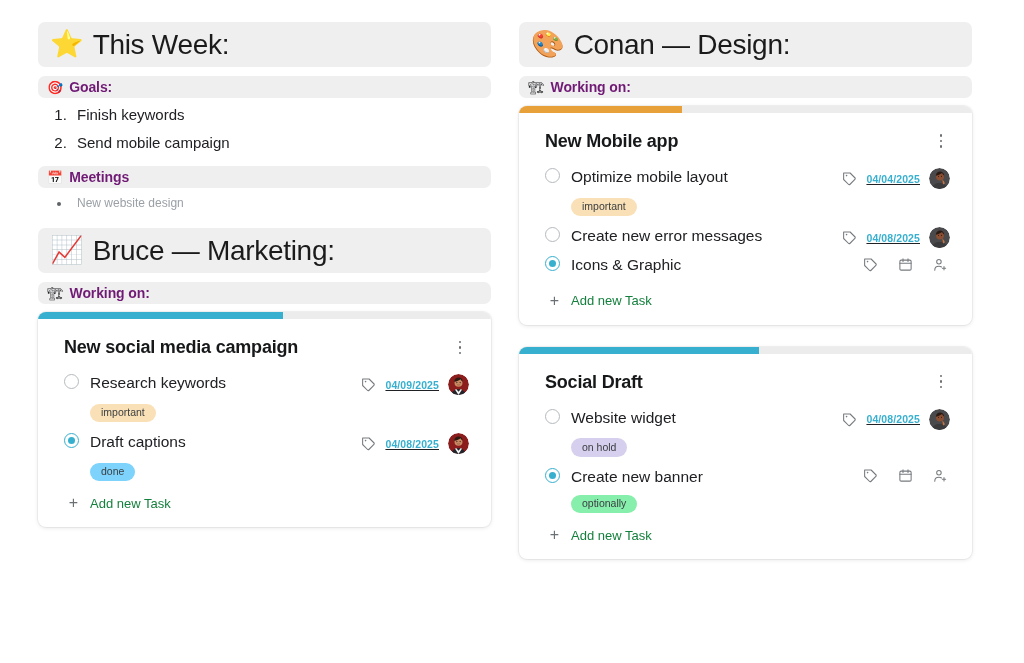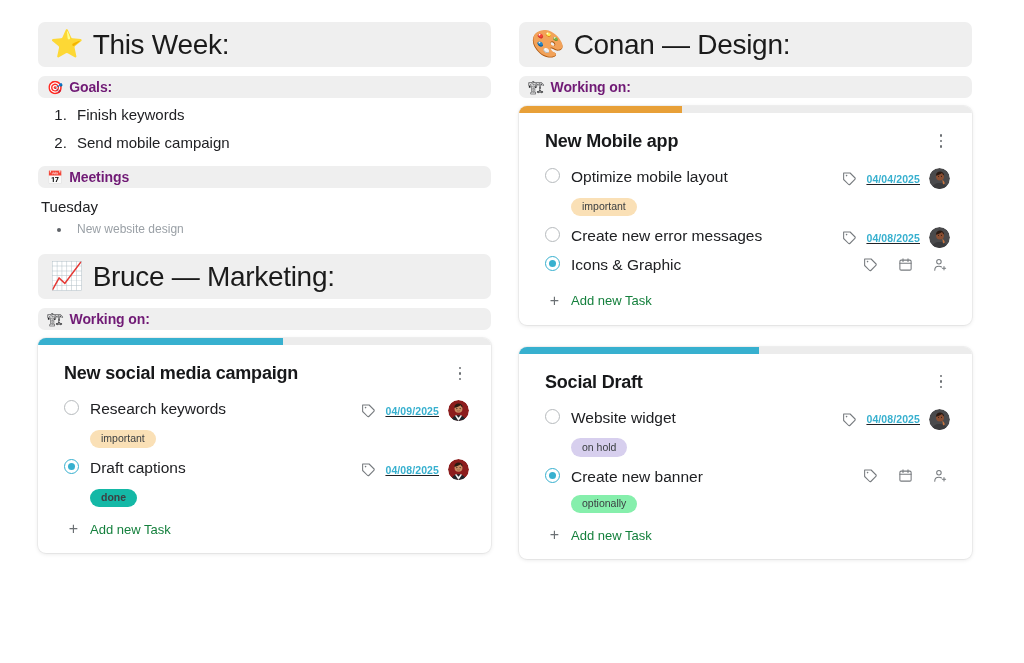--- a/index.html
+++ b/index.html
@@ -273,21 +273,20 @@
     <ol class="goals">
       <li>Finish keywords</li>
       <li>Send mobile campaign</li>
     </ol>
 
     <div class="banner banner-small">
       <span class="emoji">📅</span>
       <span class="title">Meetings</span>
     </div>
 
-    <div class="day-label">Tuesday</div>
     <ul class="meetings">
       <li>New website design</li>
     </ul>
 
     <div class="banner banner-big">
       <span class="emoji">📈</span>
       <span class="title">Bruce — Marketing:</span>
     </div>
 
     <div class="banner banner-small">
@@ -356,21 +355,21 @@
                       <path d="M15.5 28.5 20 34l4.5-5.5 2 1.6L20 40l-6.5-9.9z" fill="#f2f2f2"></path>
                       <circle cx="20" cy="16.5" r="7.6" fill="#c98a63"></circle>
                       <path d="M11.8 14.8c.6-5.4 4.1-8 8.2-8s7.6 2.6 8.2 8c-1.9-1.3-3.4-3.1-4.2-4.9-2.3 2.3-6.9 4-12.2 4.9z" fill="#2b1a12"></path>
                       <circle cx="16.9" cy="16.4" r="1.1" fill="#20140e"></circle>
                       <circle cx="23.1" cy="16.4" r="1.1" fill="#20140e"></circle>
                       <path d="M17.6 20.4c1.5 1.1 3.3 1.1 4.8 0" stroke="#7d4a32" stroke-width="1" fill="none" stroke-linecap="round"></path>
                     </svg>
                   </span>
                 </div>
               </div>
-              <div class="tag-row"><span class="tag" style="background: #14b8a6; font-weight: bold;">done</span></div>
+              <div class="tag-row"><span class="tag" style="background: #7dd3fc;">done</span></div>
             </div>
             <div class="add-task">
               <span class="plus">+</span>
               <span class="lbl">Add new Task</span>
             </div>
           </div>
         </div>
       </div>
   </div>
 

